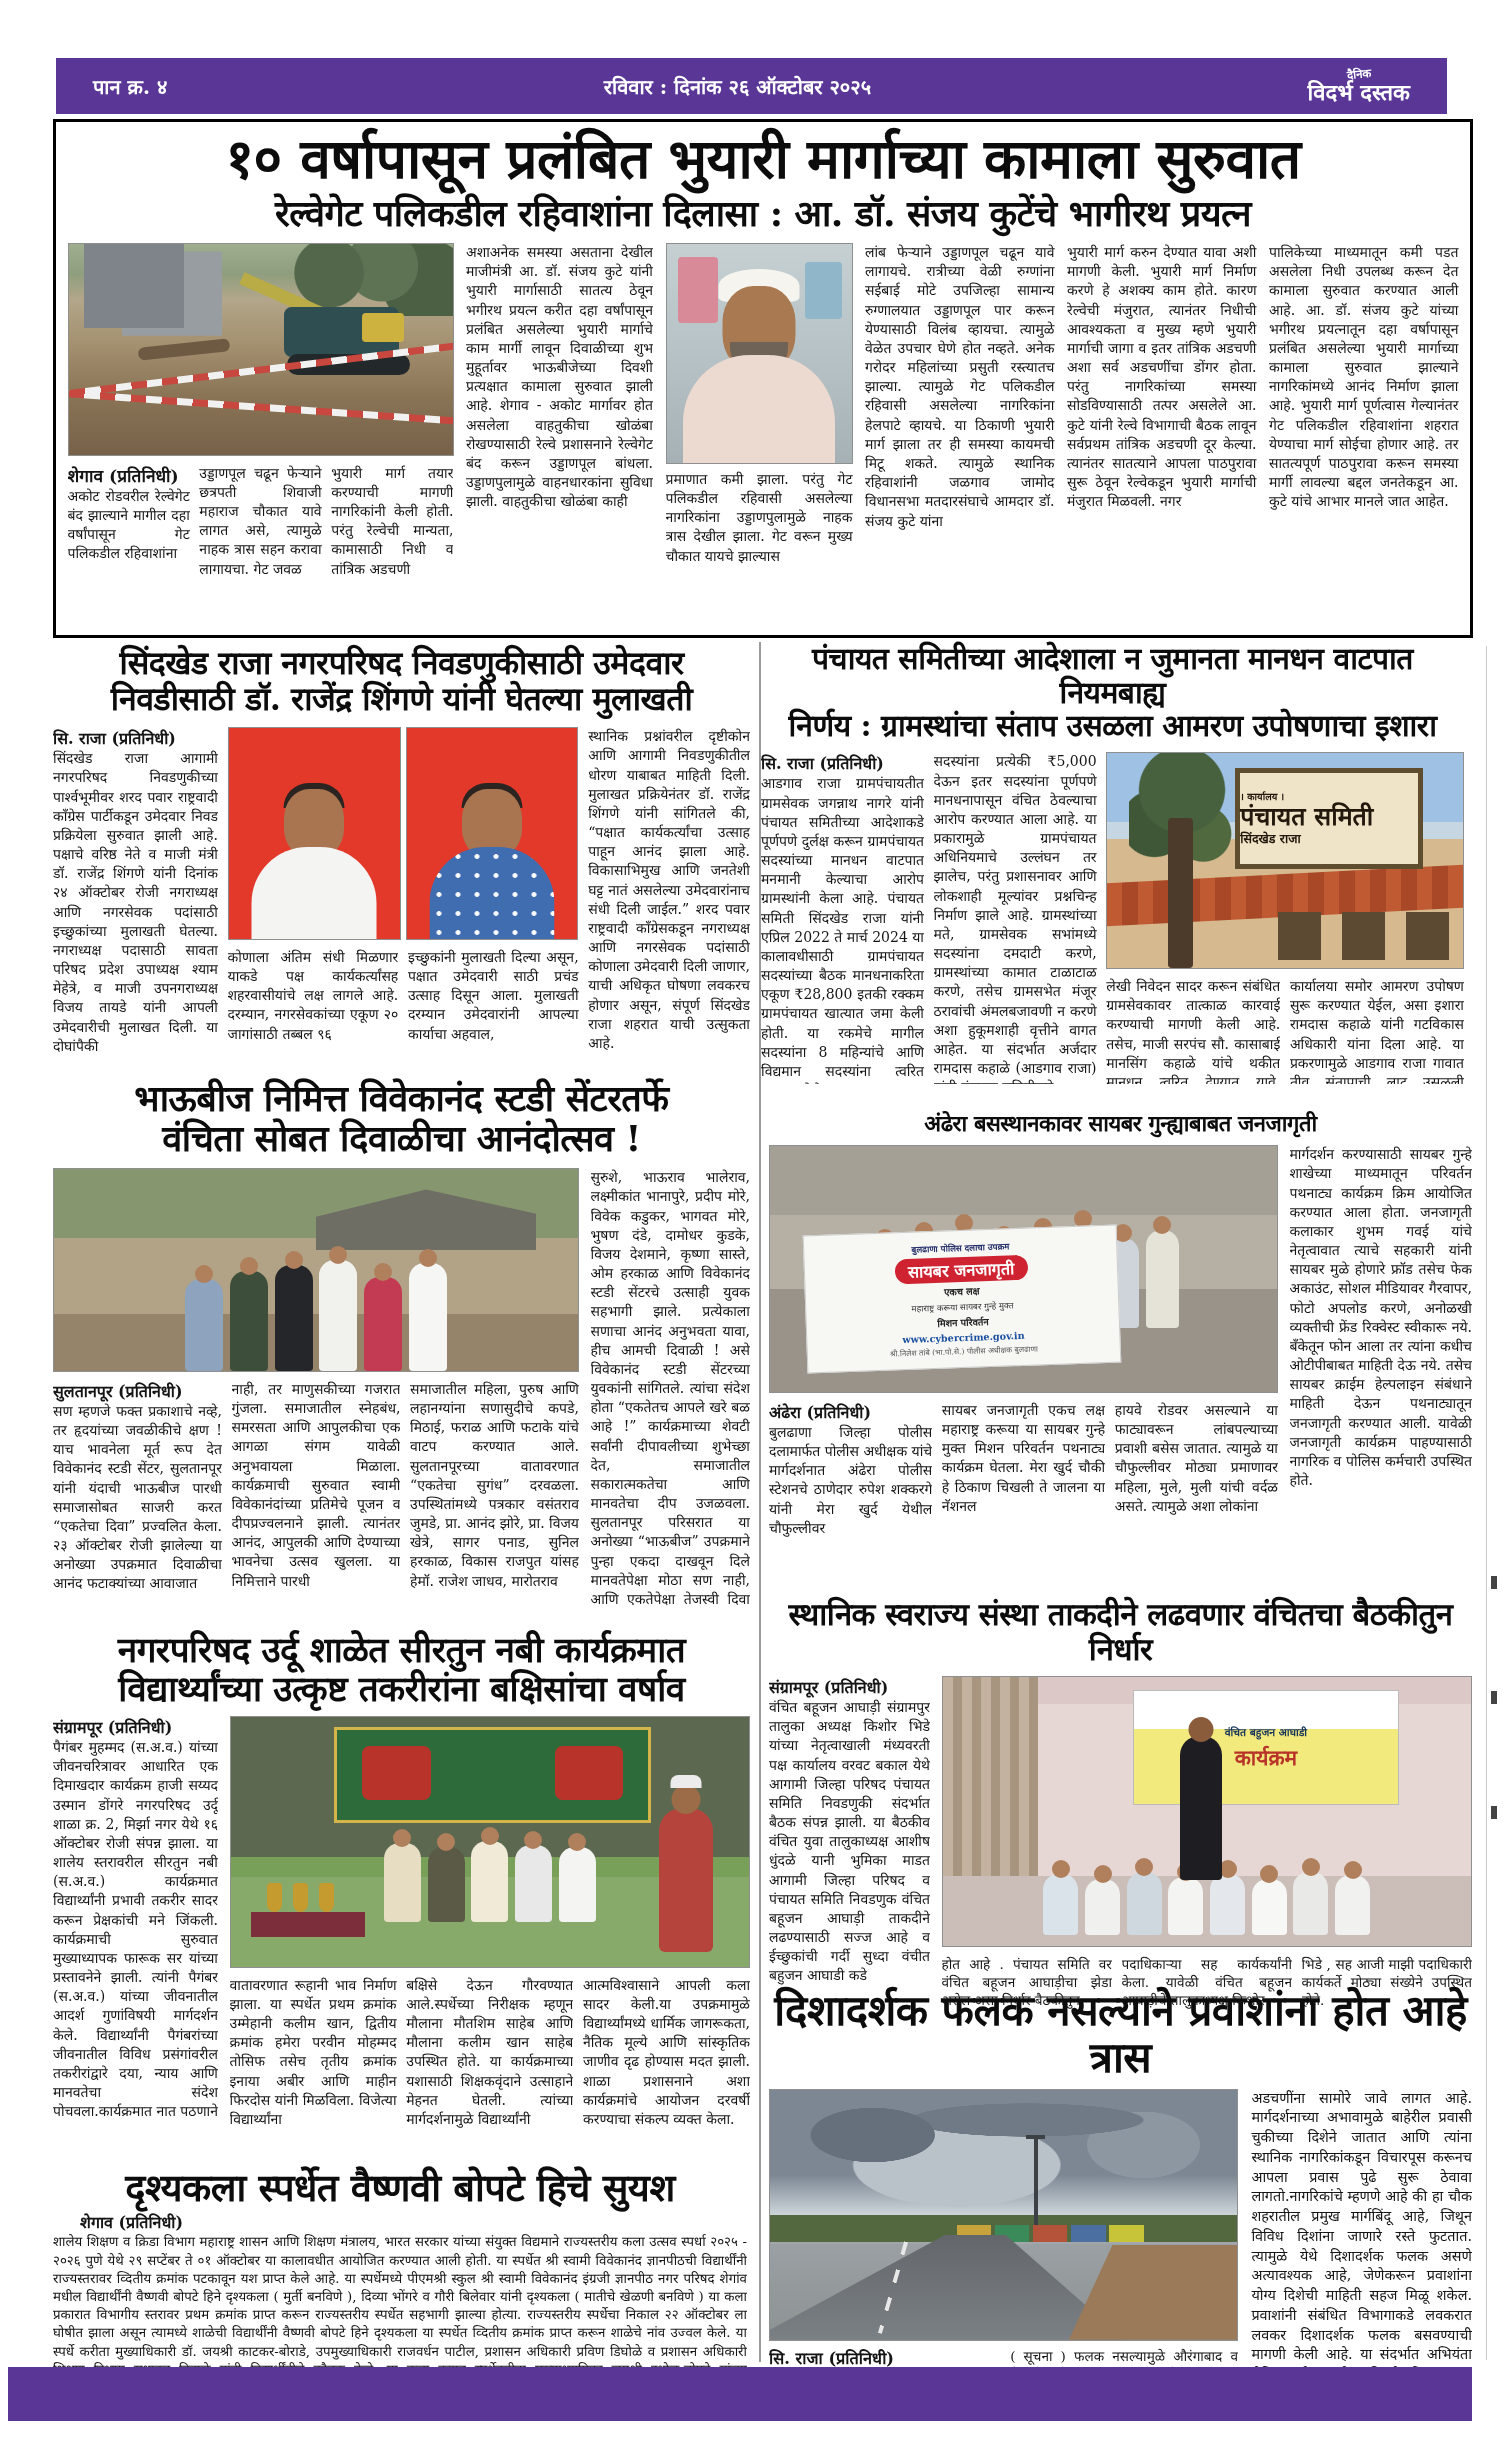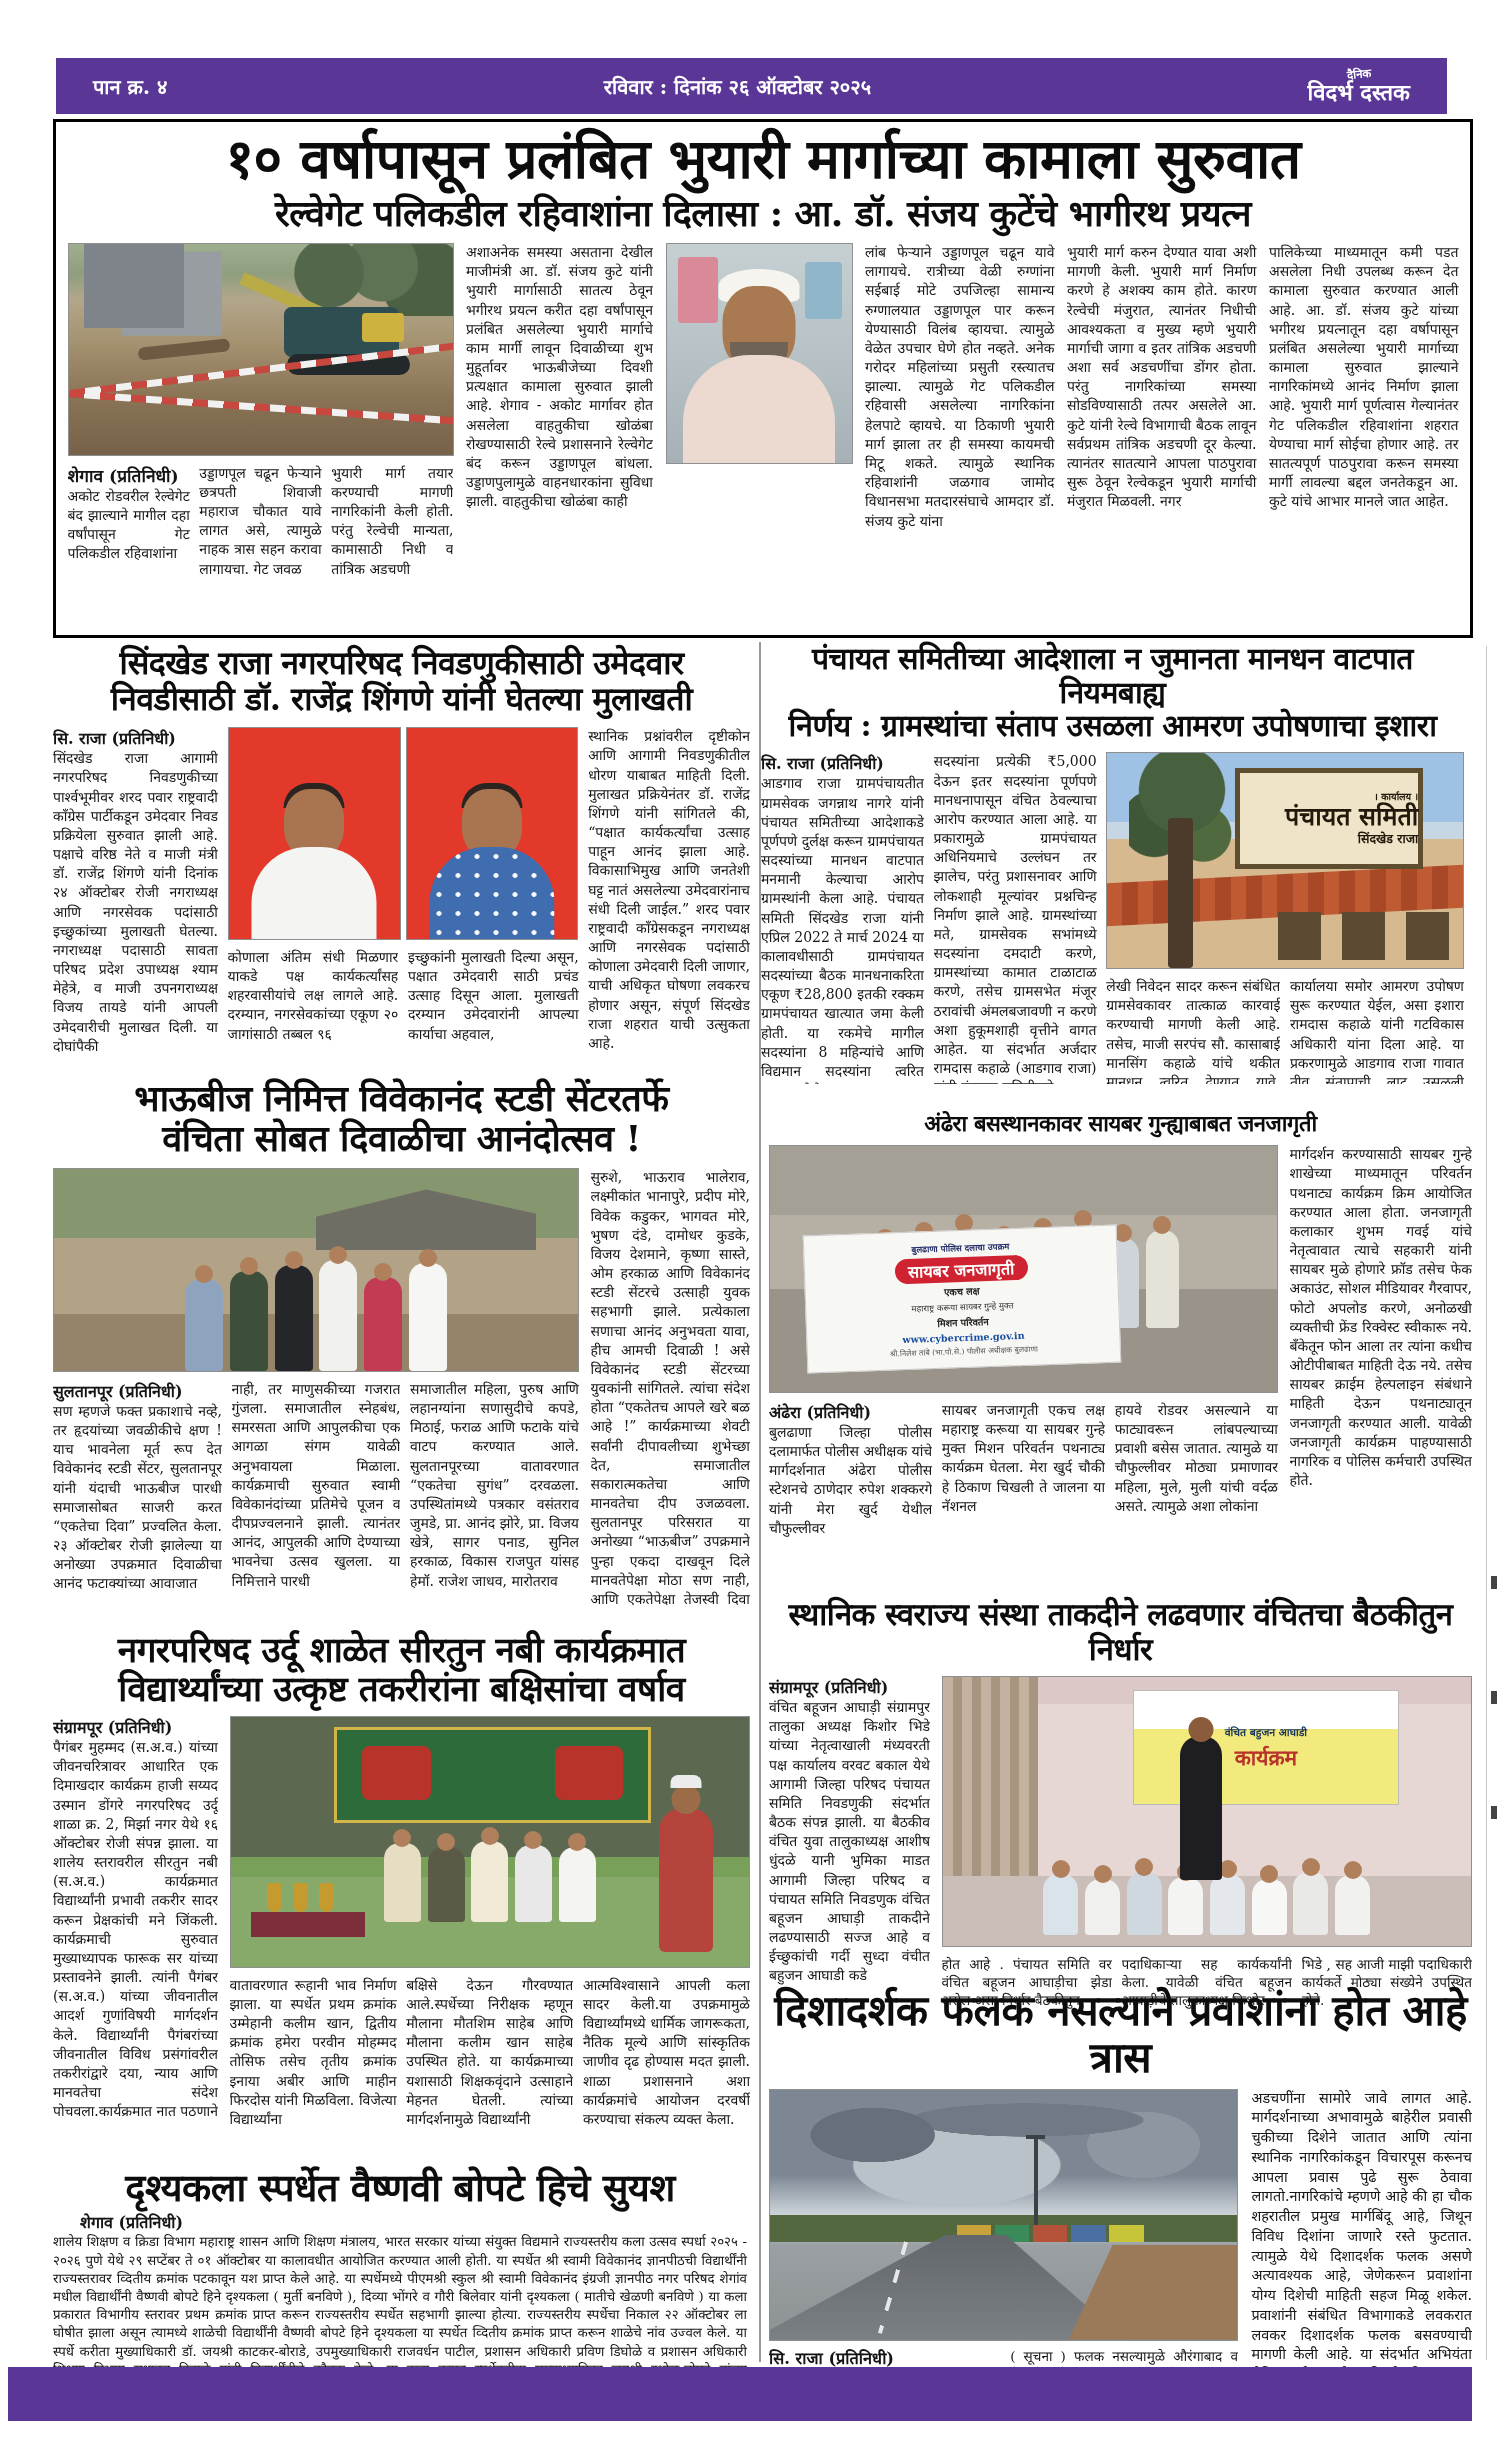--- a/index.html
+++ b/index.html
@@ -64,21 +64,21 @@
   .p-red .hair{position:absolute;bottom:131px;left:50%;transform:translateX(-50%);width:61px;height:25px;
                background:#2c2420;border-radius:29px 29px 0 0;}
   .shirt-white{background:#f4f4f2;}
   .shirt-blue{background:#3f6db0;background-image:radial-gradient(#ffffff 2.1px,transparent 2.7px);background-size:19px 19px;}
   
   .p-bldg{background:linear-gradient(#9fc2e4 0 32%,#c6d6e2 32% 40%,#d6b98e 40% 100%);}
   .p-bldg .roof{position:absolute;top:56%;left:0;right:0;height:20%;
                 background:repeating-linear-gradient(90deg,#c05a32 0 15.4px,#a84826 15.4px 31px);
                 transform:skewY(-3deg);}
   .p-bldg .sign{position:absolute;top:7%;left:36%;width:50%;height:42%;background:#efe4c8;border:5.8px solid #5f4d30;
-                display:flex;flex-direction:column;align-items:flex-end;justify-content:center;color:#23180c;}
+                display:flex;flex-direction:column;align-items:flex-start;justify-content:center;color:#23180c;}
   .p-bldg .sign .s0{font-size:9.6px;font-weight:700;}
   .p-bldg .sign .s1{font-size:25px;font-weight:700;line-height:1.1;}
   .p-bldg .sign .s2{font-size:12.5px;font-weight:700;}
   .p-bldg .tree{position:absolute;top:0;left:6%;width:30%;height:78%;
      background:radial-gradient(circle at 50% 22%,#47603e 0 30%,transparent 31%),
                 radial-gradient(circle at 24% 42%,#3f5737 0 26%,transparent 27%),
                 radial-gradient(circle at 70% 48%,#51693f 0 24%,transparent 25%);}
   .p-bldg .trunk{position:absolute;top:30%;left:17%;width:7%;height:70%;background:#4c3b2a;border-radius:3.8px;}
   .p-bldg .win{position:absolute;bottom:4%;width:12%;height:22%;background:#5d4a33;}
   
@@ -181,20 +181,21 @@
       <div class="colt" style="width:187px;flex:none;">अशाअनेक समस्या असताना देखील माजीमंत्री आ. डॉ. संजय कुटे यांनी भुयारी मार्गासाठी सातत्य ठेवून भगीरथ प्रयत्न करीत दहा वर्षांपासून प्रलंबित असलेल्या भुयारी मार्गाचे काम मार्गी लावून दिवाळीच्या शुभ मुहूर्तावर भाऊबीजेच्या दिवशी प्रत्यक्षात कामाला सुरुवात झाली आहे. शेगाव - अकोट मार्गावर होत असलेला वाहतुकीचा खोळंबा रोखण्यासाठी रेल्वे प्रशासनाने रेल्वेगेट बंद करून उड्डाणपूल बांधला. उड्डाणपुलामुळे वाहनधारकांना सुविधा झाली. वाहतुकीचा खोळंबा काही</div>
       <div class="fcol" style="width:187px;flex:none;">
         <div class="ph p-port" style="width:187px;height:221px;">
           <div class="shelf1"></div>
             <div class="shelf2"></div>
           <div class="cap"></div>
             <div class="head"></div>
             <div class="beard"></div>
             <div class="bust"></div>
         </div>
+        <div class="colt" style="margin-top:5.8px;flex:1;">प्रमाणात कमी झाला. परंतु गेट पलिकडील रहिवासी असलेल्या नागरिकांना उड्डाणपुलामुळे नाहक त्रास देखील झाला. गेट वरून मुख्य चौकात यायचे झाल्यास</div>
       </div>
       <div class="colt" style="flex:1;">लांब फेऱ्याने उड्डाणपूल चढून यावे लागायचे. रात्रीच्या वेळी रुग्णांना सईबाई मोटे उपजिल्हा सामान्य रुग्णालयात उड्डाणपूल पार करून येण्यासाठी विलंब व्हायचा. त्यामुळे वेळेत उपचार घेणे होत नव्हते. अनेक गरोदर महिलांच्या प्रसुती रस्त्यातच झाल्या. त्यामुळे गेट पलिकडील रहिवासी असलेल्या नागरिकांना हेलपाटे व्हायचे. या ठिकाणी भुयारी मार्ग झाला तर ही समस्या कायमची मिटू शकते. त्यामुळे स्थानिक रहिवाशांनी जळगाव जामोद विधानसभा मतदारसंघाचे आमदार डॉ. संजय कुटे यांना</div>
       <div class="colt" style="flex:1;">भुयारी मार्ग करुन देण्यात यावा अशी मागणी केली. भुयारी मार्ग निर्माण करणे हे अशक्य काम होते. कारण रेल्वेची मंजुरात, त्यानंतर निधीची आवश्यकता व मुख्य म्हणे भुयारी मार्गाची जागा व इतर तांत्रिक अडचणी अशा सर्व अडचणींचा डोंगर होता. परंतु नागरिकांच्या समस्या सोडविण्यासाठी तत्पर असलेले आ. कुटे यांनी रेल्वे विभागाची बैठक लावून सर्वप्रथम तांत्रिक अडचणी दूर केल्या. त्यानंतर सातत्याने आपला पाठपुरावा सुरू ठेवून रेल्वेकडून भुयारी मार्गाची मंजुरात मिळवली. नगर</div>
       <div class="colt" style="flex:1;">पालिकेच्या माध्यमातून कमी पडत असलेला निधी उपलब्ध करून देत कामाला सुरुवात करण्यात आली आहे. आ. डॉ. संजय कुटे यांच्या भगीरथ प्रयत्नातून दहा वर्षापासून प्रलंबित असलेल्या भुयारी मार्गाच्या कामाला सुरुवात झाल्याने नागरिकांमध्ये आनंद निर्माण झाला आहे. भुयारी मार्ग पूर्णत्वास गेल्यानंतर गेट पलिकडील रहिवाशांना शहरात येण्याचा मार्ग सोईचा होणार आहे. तर सातत्यपूर्ण पाठपुरावा करून समस्या मार्गी लावल्या बद्दल जनतेकडून आ. कुटे यांचे आभार मानले जात आहेत.</div>
     </div>
   </div>
 
   <div class="abs vrule"></div>
   <div class="abs foldline"></div>
   <div class="tick" style="top:1576px;"></div>

